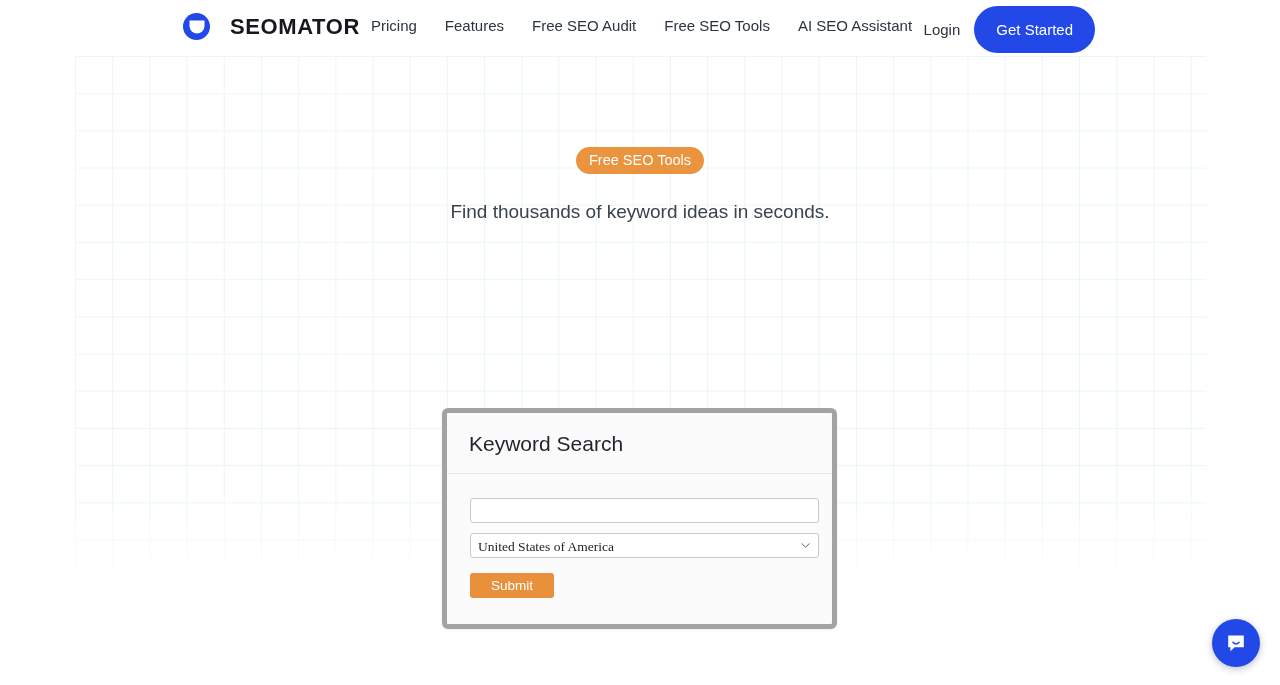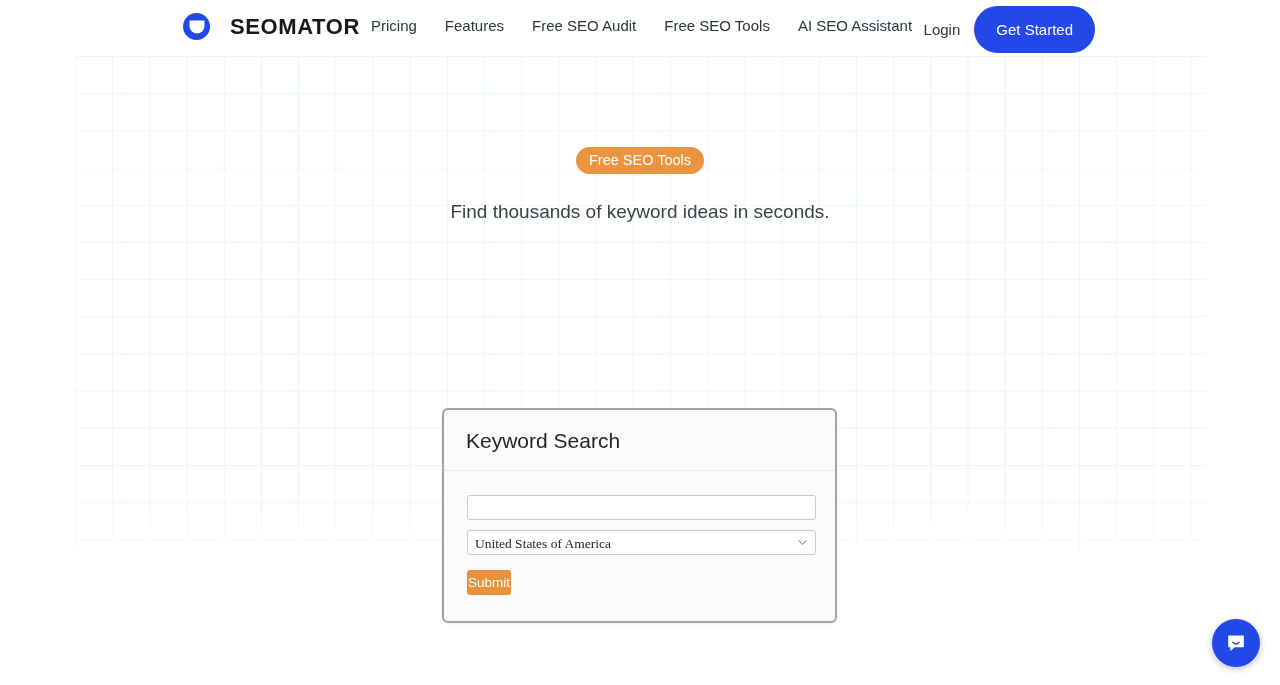--- a/index.html
+++ b/index.html
@@ -174,21 +174,21 @@
     line-height: 1.3;
   }
 
   
   .card {
     position: absolute;
     left: 442px;
     top: 408px;
     width: 395px;
     background: #fbfbfb;
-    border: 2px solid #a3a3a3;
+    border: 5px solid #a3a3a3;
     border-radius: 6px;
     box-shadow: 0 1px 3px rgba(18, 25, 38, 0.07);
     z-index: 3;
     overflow: hidden;
   }
   .card-header {
     padding: 18px 22px 17px;
     border-bottom: 1px solid #e8e8e8;
   }
   .card-title {
@@ -239,21 +239,21 @@
     right: 9px;
     top: 8px;
     width: 9px;
     height: 9px;
     pointer-events: none;
   }
   .select-chevron svg { display: block; }
   .submit-btn {
     margin-top: 15px;
     height: 25px;
-    padding: 0 1px;
+    padding: 0 21px;
     border: none;
     border-radius: 3px;
     background: #e8903c;
     color: #ffffff;
     font-size: 13.5px;
     font-family: "Liberation Sans", sans-serif;
     cursor: pointer;
     line-height: 25px;
   }
 

